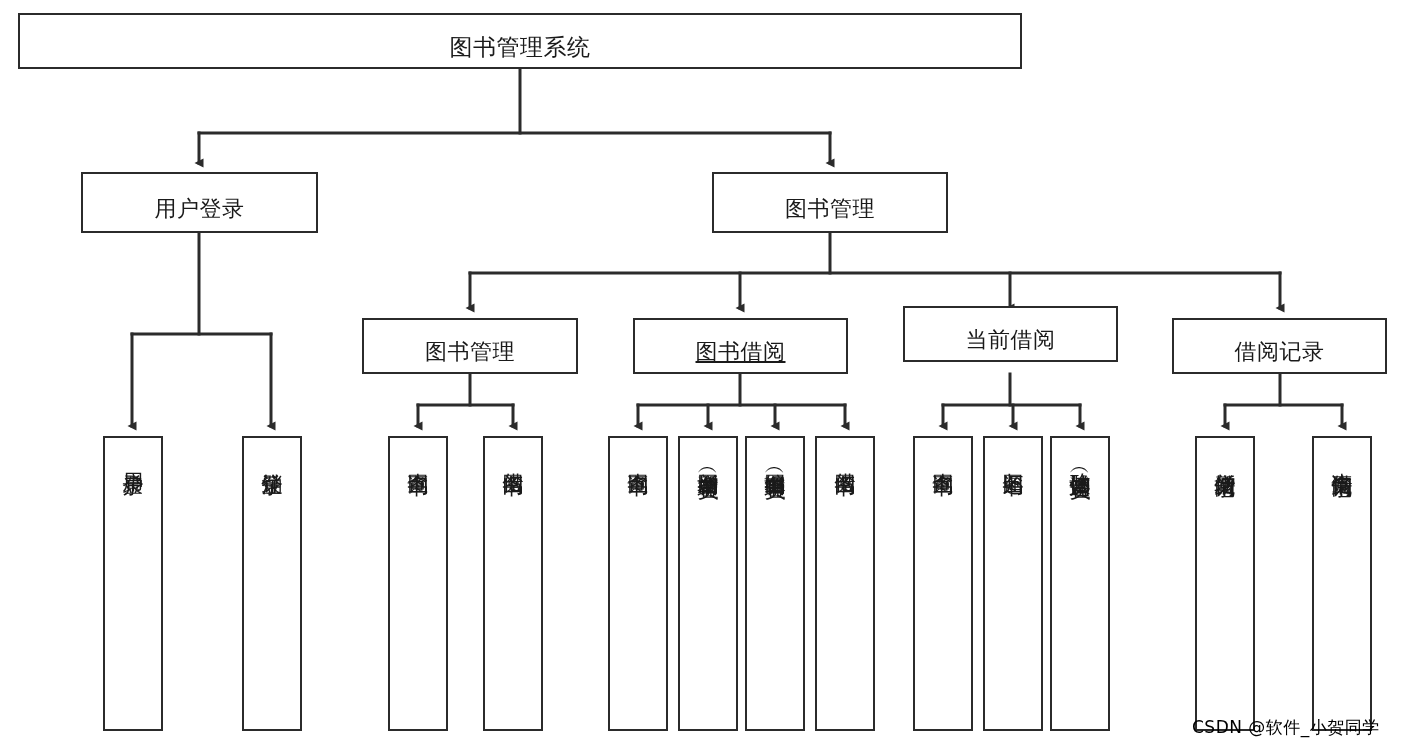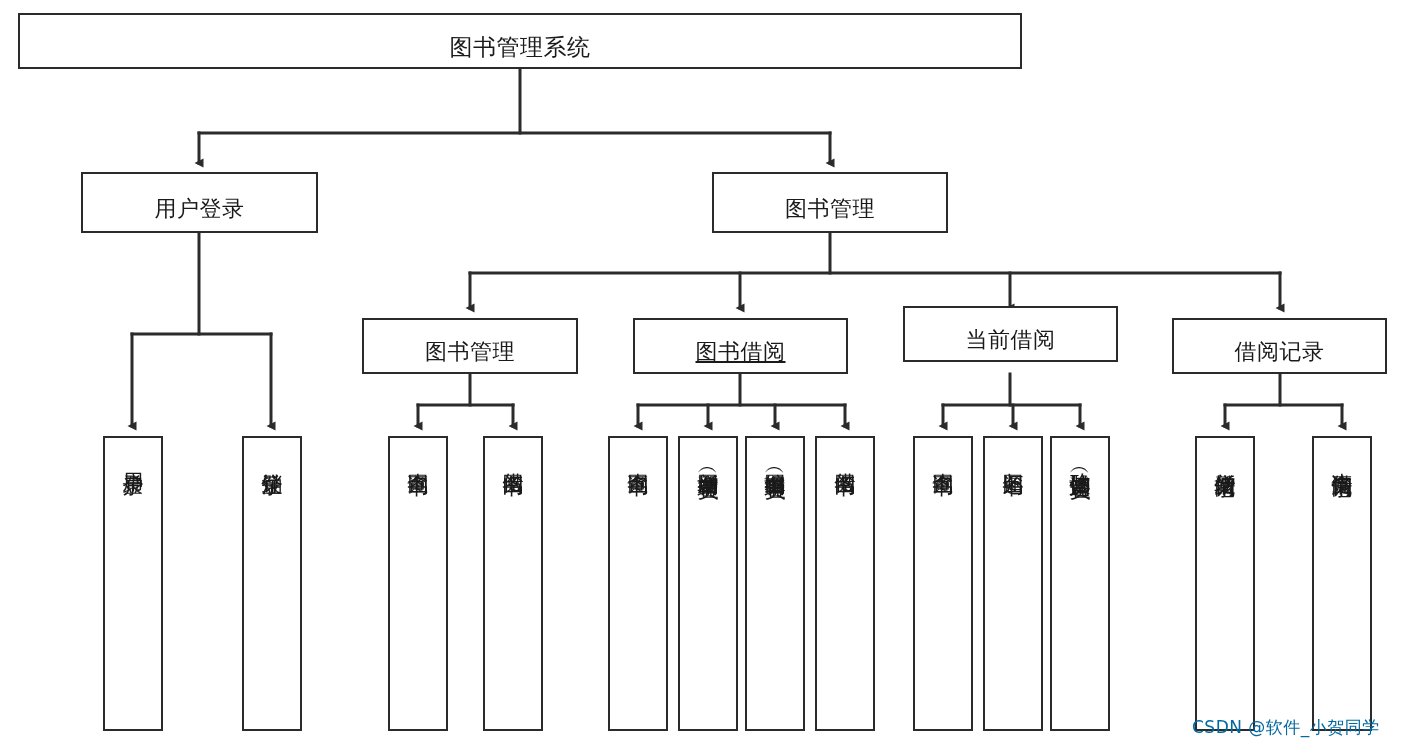--- a/index.html
+++ b/index.html
@@ -58,21 +58,21 @@
   .node.v .lbl {
     writing-mode: vertical-rl;
     text-orientation: upright;
     font-size: 21px;
     line-height: 1.05;
     letter-spacing: 1px;
     white-space: nowrap;
   }
   .watermark {
     position: absolute;
-    color: #0369a1;
+    color: #000000;
     font-size: 17px;
     white-space: nowrap;
     letter-spacing: 0.5px;
   }
 </style>
 </head>
 <body>
 
 <div id="canvas">
 

